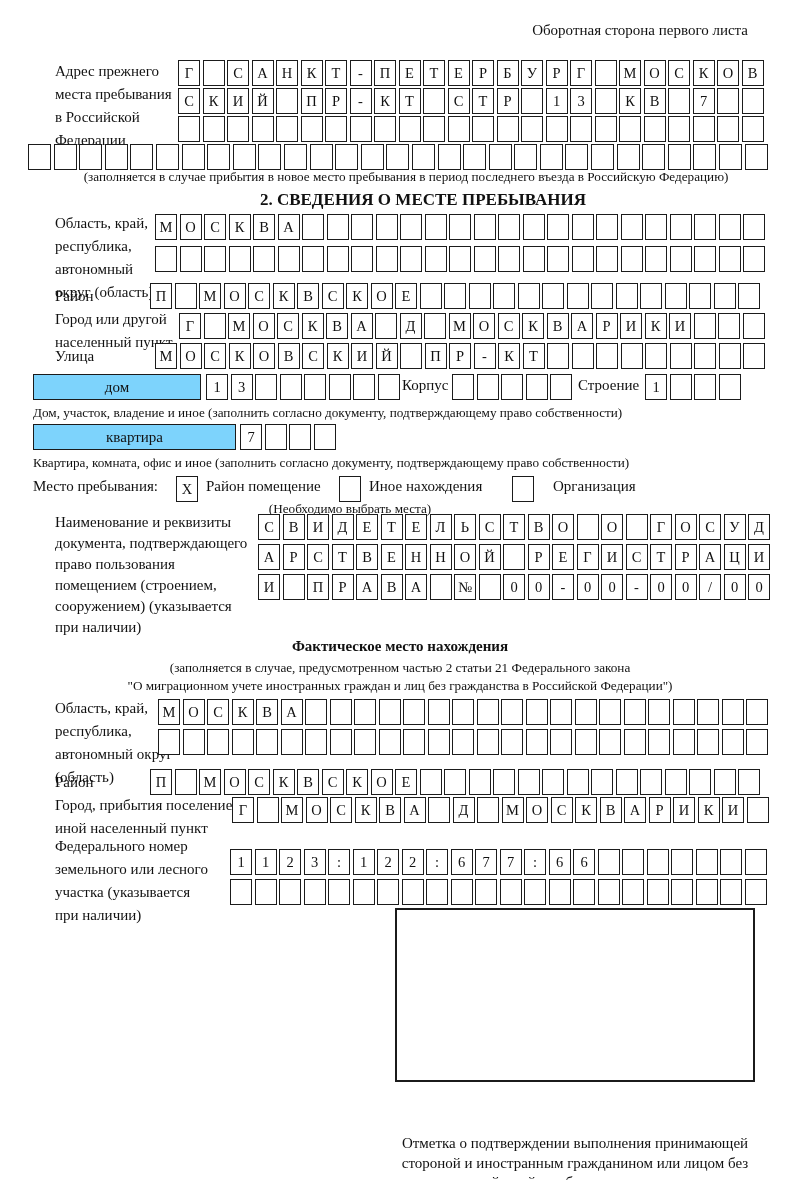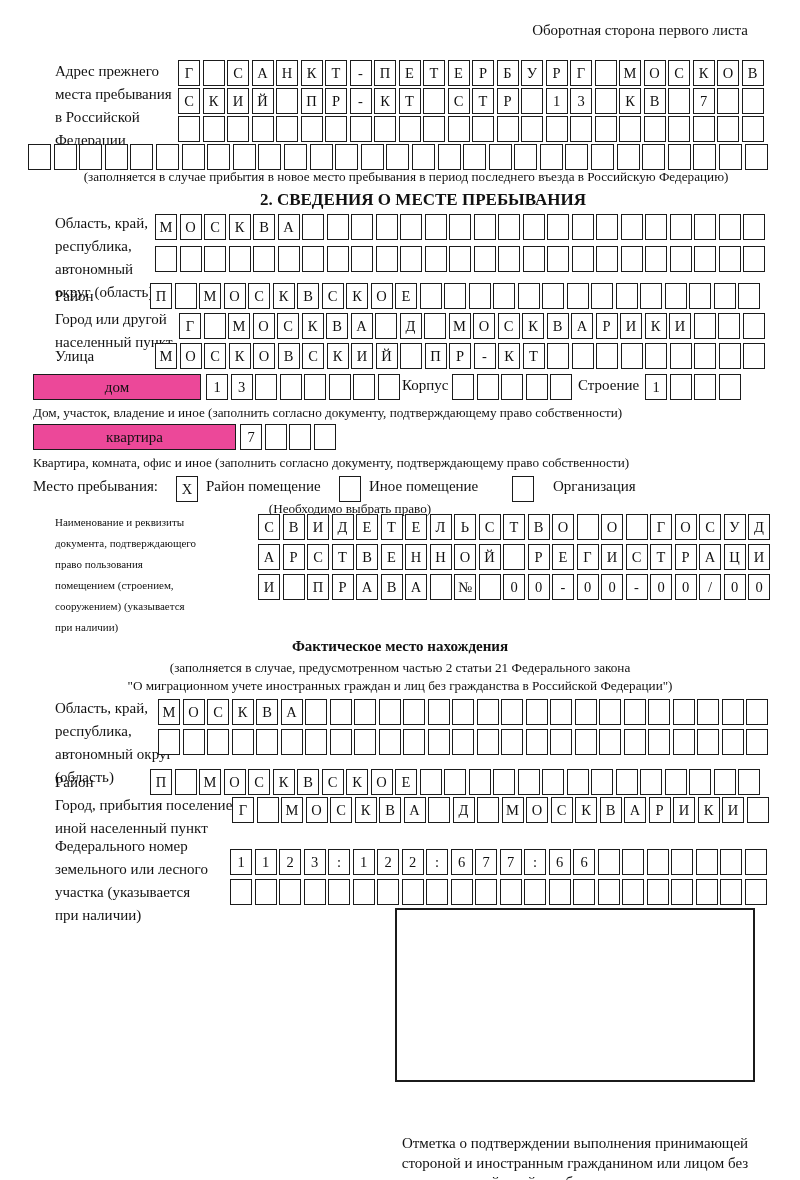--- a/index.html
+++ b/index.html
@@ -6,36 +6,36 @@
   html,body { background:#ffffff; }
   body {
     position:relative;
     width:800px; height:1180px;
     font-family:"Liberation Serif","DejaVu Serif",serif;
     color:#111;
     overflow:hidden;
   }
   .abs { position:absolute; }
   .lbl { font-size:15px; line-height:23px; white-space:pre-line; }
-  .lbl-tight { font-size:11px; line-height:21px; white-space:pre-line; }
+  .lbl-tight { font-size:15px; line-height:21px; white-space:pre-line; }
   .note { font-size:13.2px; color:#111; }
   .center { text-align:center; }
   .bold { font-weight:bold; }
   .boxrow { display:flex; }
   .cell {
     flex:0 0 auto;
     width:22px; height:26px;
     margin-right:2.5px;
     border:1.6px solid #1b1b1b;
     display:inline-flex; align-items:center; justify-content:center;
     font-size:14.5px; background:#fff;
   }
   .cells-wide .cell { width:23px; margin-right:2.6px; }
   .widebox {
-    border:1.6px solid #1b1b1b; height:26px; background:#ec4899;
+    border:1.6px solid #1b1b1b; height:26px; background:#7dd3fc;
     display:flex; align-items:center; justify-content:center;
     font-size:15px;
   }
   .stamp-box { border:2px solid #1b1b1b; background:#fff; }
   .inline-lbl { font-size:15px; }
 </style>
 </head>
 <body>
 
 <div class="abs inline-lbl" style="top:22px; right:52px;">Оборотная сторона первого листа</div>
@@ -337,24 +337,24 @@
     <span class="cell"></span>
     <span class="cell"></span>
     <span class="cell"></span>
   </div>
 <div class="abs note" style="left:33px; top:455px;">Квартира, комната, офис и иное (заполнить согласно документу, подтверждающему право собственности)</div>
 
 <div class="abs inline-lbl" style="left:33px; top:478px;">Место пребывания:</div>
 <span class="abs cell" style="left:176px; top:476px;">X</span>
 <div class="abs inline-lbl" style="left:206px; top:478px;">Район помещение</div>
 <span class="abs cell" style="left:339px; top:476px;"></span>
-<div class="abs inline-lbl" style="left:369px; top:478px;">Иное помещение</div>
+<div class="abs inline-lbl" style="left:369px; top:478px;">Иное нахождения</div>
 <span class="abs cell" style="left:512px; top:476px;"></span>
 <div class="abs inline-lbl" style="left:553px; top:478px;">Организация</div>
-<div class="abs note center" style="left:200px; top:501px; width:300px;">(Необходимо выбрать право)</div>
+<div class="abs note center" style="left:200px; top:501px; width:300px;">(Необходимо выбрать места)</div>
 
 <div class="abs lbl-tight" style="left:55px; top:512px; width:210px;">Наименование и реквизиты
 документа, подтверждающего
 право пользования
 помещением (строением,
 сооружением) (указывается
 при наличии)</div>
 <div class="abs boxrow" style="left:258px; top:514px;">
     <span class="cell">С</span>
     <span class="cell">В</span>

